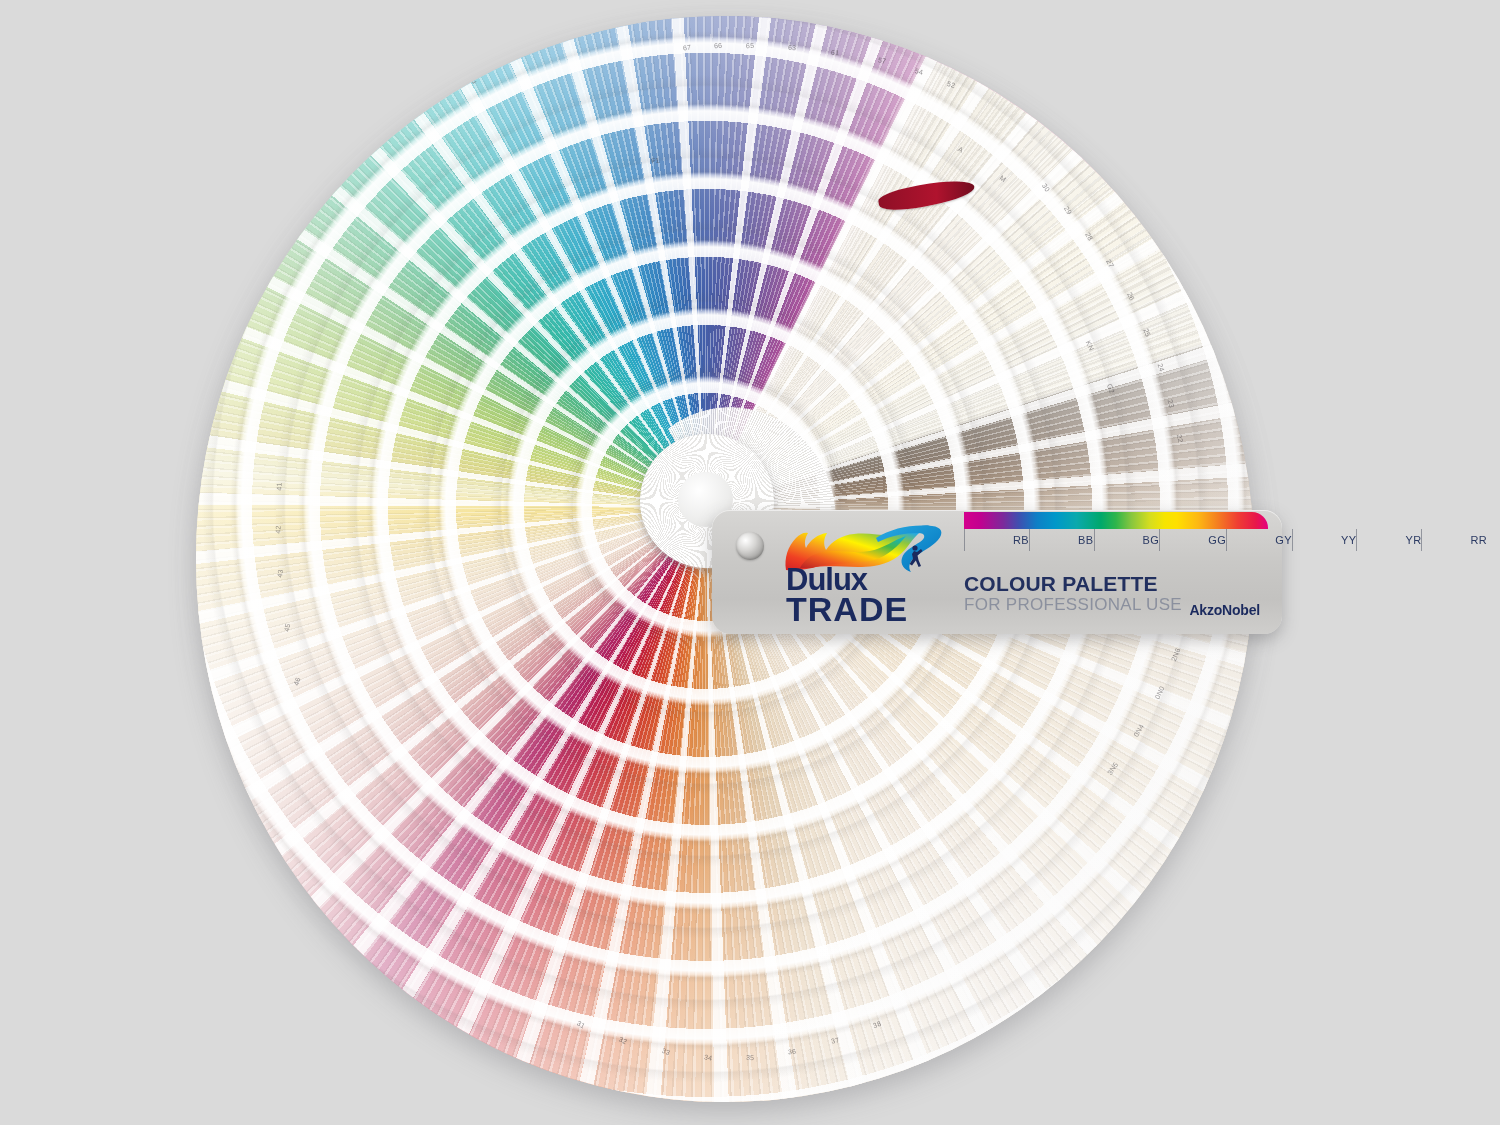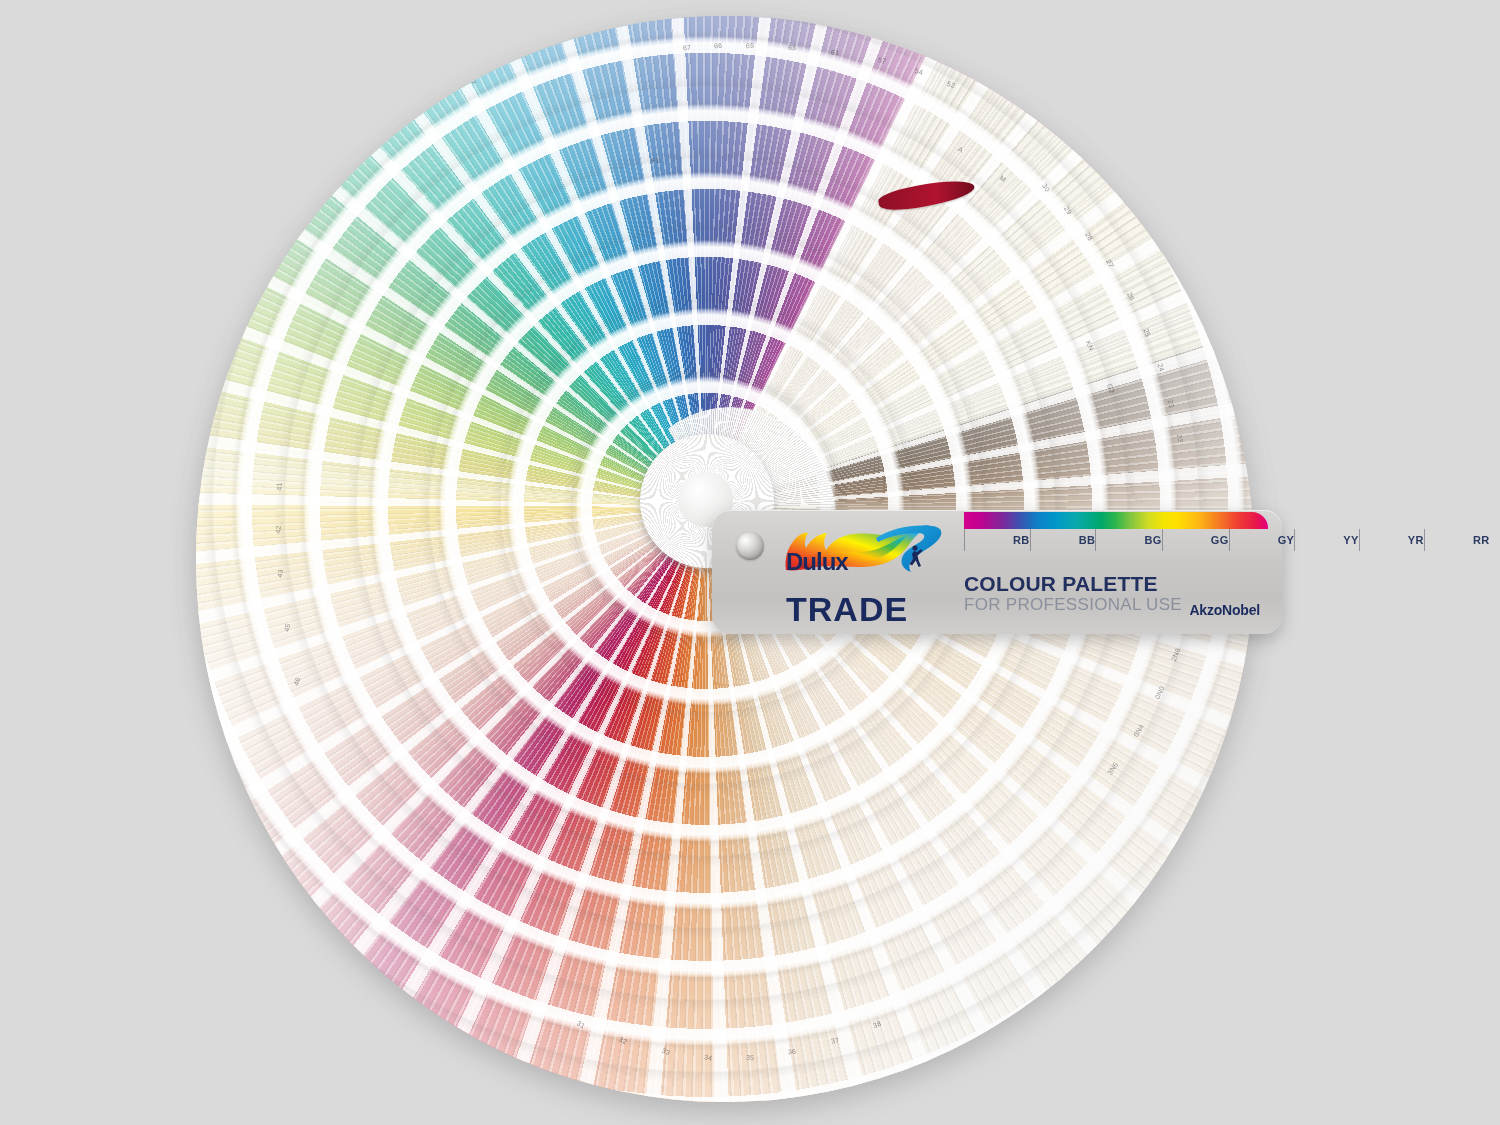--- a/index.html
+++ b/index.html
@@ -309,21 +309,21 @@
     position:absolute; left:2px; top:0px;
     width:164px; height:48px;
   }
   .brand-word{
     font-family:"Liberation Sans", sans-serif;
     font-weight:700;
     color:#1b2a5e;
     letter-spacing:-1px;
     line-height:1;
   }
-  #dulux{ position:absolute; left:8px; top:26px; font-size:24px;text-align:center; }
+  #dulux{ position:absolute; left:8px; top:40px; font-size:31px;text-align:center; }
   #trade{ position:absolute; left:8px; top:68px; font-size:34px; letter-spacing:1px;}
 
   
   #strip{
     position:absolute;
     left:252px; top:2px;
     width:304px; height:17px;
     border-top-right-radius:16px;
     background:linear-gradient(90deg,
       #d4008c 0%,
@@ -347,21 +347,21 @@
   }
   #strip-labels{
     position:absolute;
     left:252px; top:19px;
     width:304px; height:22px;
     display:flex;
   }
   .fam{
     flex:1 1 0;
     display:flex; align-items:center; justify-content:center;
-    font-size:11px; font-weight:700; color:#2b3a63;
+    font-size:11px; font-weight:400; color:#2b3a63;
     border-left:1px solid rgba(90,95,110,.55);
     letter-spacing:.4px;
     padding-left:48px;
   }
   .fam:first-child{ border-left:1px solid rgba(90,95,110,.55); }
 
   #palette-title{
     position:absolute; left:252px; top:62px;
     font-size:21px; font-weight:700; color:#22305f;
     letter-spacing:.2px;

